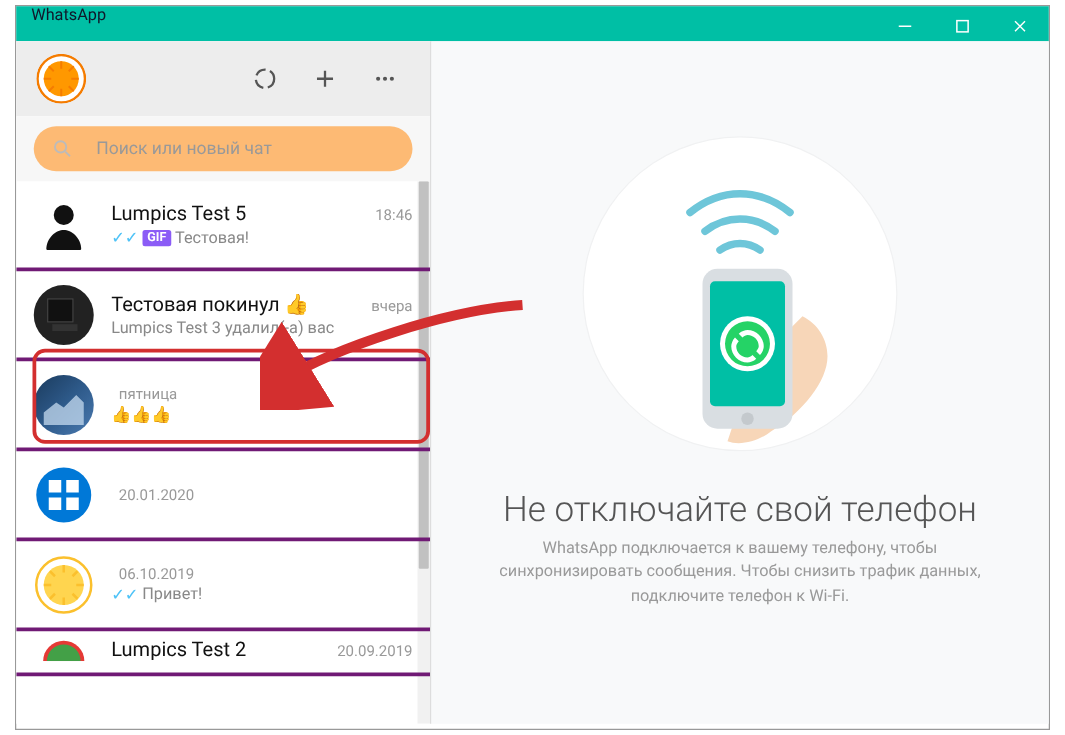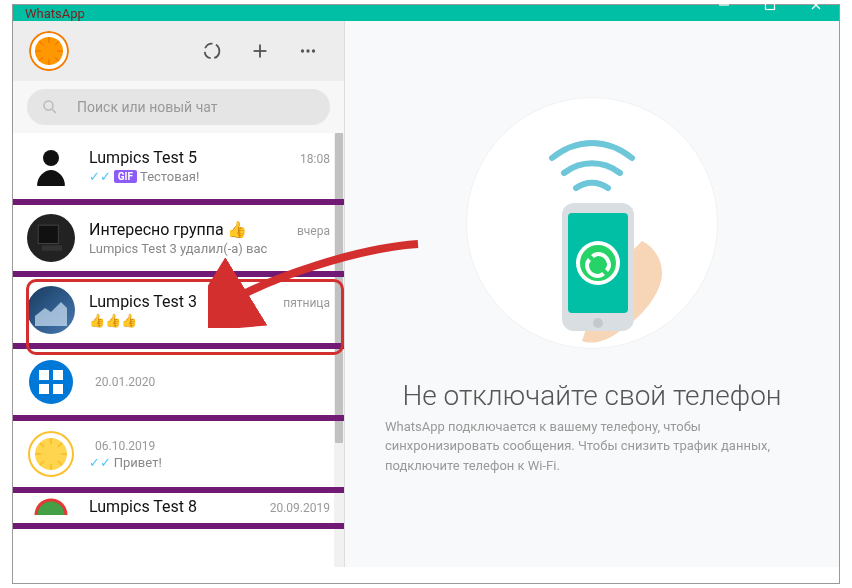--- a/index.html
+++ b/index.html
@@ -1,52 +1,52 @@
 <!DOCTYPE html>
 <html><head>
 <meta charset="utf-8">
 <style>
 * { margin:0; padding:0; box-sizing:border-box; font-family:-apple-system,BlinkMacSystemFont,"Segoe UI",Roboto,Helvetica,Arial,sans-serif; }
 body { background:#fff; width:852px; height:588px; position:relative; overflow:hidden; }
 .outer-border { position:absolute; top:4px; left:12px; right:12px; bottom:4px; border:1px solid #999; background:#fff; }
-.titlebar { height:16px; background:#00bfa5; display:flex; align-items:flex-end; padding-left:12px; color:#7f1d1d; font-size:13px; }
+.titlebar { height:28px; background:#00bfa5; display:flex; align-items:flex-start; padding-left:12px; color:#0f172a; font-size:13px; }
 .titlebar-buttons { margin-left:auto; display:flex; }
 .tbtn { width:46px; height:32px; display:flex; align-items:center; justify-content:center; color:#fff; }
 .tbtn svg { width:12px; height:12px; }
 .app-body { display:flex; height:calc(100% - 32px); }
 .sidebar { width:332px; border-right:1px solid #ddd; display:flex; flex-direction:column; background:#fff; position:relative; }
 .sb-header { height:60px; background:#ededed; display:flex; align-items:center; padding:0 16px; gap:8px; }
 .avatar-self { width:40px; height:40px; border-radius:50%; overflow:hidden; display:flex; align-items:center; justify-content:center; }
 .sb-header-spacer { flex:1; }
 .hicon { width:24px; height:24px; color:#555; display:flex; align-items:center; justify-content:center; margin:0 8px; }
 .hicon svg { width:22px; height:22px; }
 .search-wrap { padding:8px 14px; background:#f7f7f7; }
-.search { background:#e5e5e5; border-radius:18px; height:36px; display:flex; align-items:center; padding:0 14px; }
+.search { background:#fdba74; border-radius:18px; height:36px; display:flex; align-items:center; padding:0 14px; }
 .search svg { width:18px; height:18px; color:#bbb; margin-right:18px; }
 .search input { border:none; outline:none; flex:1; font-size:14px; color:#555; background:transparent; }
 .search input::placeholder { color:#999; }
 .chat-list { flex:1; overflow:hidden; position:relative; }
 .scrollbar-fake { position:absolute; right:0; top:0; bottom:0; width:10px; background:#f1f1f1; }
 .scrollbar-thumb { position:absolute; right:1px; top:0; width:8px; height:310px; background:#c1c1c1; border-radius:1px; }
-.chat-item { display:flex; align-items:center; padding:10px 14px; border-bottom:6px solid #701a75; height:72px; cursor:pointer; position:relative; }
+.chat-item { display:flex; align-items:center; padding:10px 14px; border-bottom:3px solid #701a75; height:72px; cursor:pointer; position:relative; }
 .chat-avatar { width:48px; height:48px; border-radius:50%; flex-shrink:0; margin-right:14px; display:flex; align-items:center; justify-content:center; overflow:hidden; }
 .chat-main { flex:1; min-width:0; }
 .chat-top { display:flex; justify-content:space-between; align-items:baseline; }
 .chat-name { font-size:16px; color:#111; white-space:nowrap; overflow:hidden; text-overflow:ellipsis; }
 .chat-time { font-size:12px; color:#999; margin-left:6px; }
 .chat-preview { font-size:13px; color:#888; white-space:nowrap; overflow:hidden; text-overflow:ellipsis; display:flex; align-items:center; gap:3px; margin-top:2px; }
 .checks { color:#4fc3f7; font-size:13px; }
 .gif-badge { background:#8b5cf6; color:#fff; font-size:10px; font-weight:700; padding:1px 4px; border-radius:2px; }
 .highlight-box { position:absolute; border:3px solid #d32f2f; border-radius:10px; pointer-events:none; z-index:10; }
 .arrow { position:absolute; z-index:11; pointer-events:none; }
 .main-pane { flex:1; background:#f8f9fa; display:flex; flex-direction:column; align-items:center; justify-content:center; padding:20px 40px; }
 .illus { width:260px; height:260px; position:relative; display:flex; align-items:center; justify-content:center; margin-top:-20px; }
 .circle-bg { position:absolute; width:250px; height:250px; border-radius:50%; background:#fff; box-shadow:0 0 0 1px rgba(0,0,0,0.03); }
 .main-title { font-size:28px; color:#555; font-weight:300; text-align:center; margin-top:24px; line-height:1.35; }
-.main-sub { font-size:13px; color:#999; margin-top:2px; line-height:1.5; max-width:420px; }
+.main-sub { font-size:13px; color:#999; text-align:center; margin-top:2px; line-height:1.5; max-width:420px; }
 </style>
 </head>
 <body>
 
 <div class="outer-border">
   <div class="titlebar">
     <span>WhatsApp</span>
     <div class="titlebar-buttons">
       <div class="tbtn">
           <svg viewBox="0 0 12 12">
@@ -125,57 +125,56 @@
         <div class="chat-item">
           <div class="chat-avatar" style="background:#fff">
               <svg viewBox="0 0 48 48" width="48" height="48">
                 <circle cx="24" cy="16" r="8" fill="#111"></circle>
                 <path d="M10 44c0-10 8-16 14-16s14 6 14 16" fill="#111"></path>
               </svg>
             </div>
           <div class="chat-main">
             <div class="chat-top">
                 <span class="chat-name">Lumpics Test 5</span>
-                <span class="chat-time">18:08</span>
+                <span class="chat-time">18:46</span>
               </div>
             <div class="chat-preview">
                 <span class="checks">✓✓</span>
                 <span class="gif-badge">GIF</span>
                 <span>Тестовая!</span>
               </div>
           </div>
         </div>
 
         <div class="chat-item">
           <div class="chat-avatar" style="background:#222">
               <svg viewBox="0 0 48 48" width="44" height="44">
                 <rect x="10" y="10" width="22" height="20" fill="#111" stroke="#444"></rect>
                 <rect x="14" y="32" width="22" height="6" fill="#333"></rect>
               </svg>
             </div>
           <div class="chat-main">
             <div class="chat-top">
-                <span class="chat-name">Интересно группа 👍</span>
+                <span class="chat-name">Тестовая покинул 👍</span>
                 <span class="chat-time">вчера</span>
               </div>
             <div class="chat-preview">
                 <span>Lumpics Test 3 удалил(-а) вас</span>
               </div>
           </div>
         </div>
 
         <div class="chat-item">
           <div class="chat-avatar" style="background:linear-gradient(135deg,#1a3a5c,#2e5a8a,#4a7ab0)">
               <svg viewBox="0 0 48 48" width="48" height="48">
                 <path d="M8 30l10-8 6 4 10-10 6 6v18H8z" fill="#cfe3f5" opacity="0.7"></path>
               </svg>
             </div>
           <div class="chat-main">
             <div class="chat-top">
-                <span class="chat-name">Lumpics Test 3</span>
                 <span class="chat-time">пятница</span>
               </div>
             <div class="chat-preview">
                 <span>👍👍👍</span>
               </div>
           </div>
         </div>
 
         <div class="chat-item">
           <div class="chat-avatar" style="background:#fff">
@@ -224,21 +223,21 @@
 
         <div class="chat-item" style="height:36px;overflow:hidden;padding-top:6px">
           <div class="chat-avatar" style="width:48px;height:18px;border-radius:24px 24px 0 0;background:#fff;align-items:flex-start">
               <svg viewBox="0 0 48 24" width="48" height="18">
                 <path d="M2 24a22 22 0 0144 0" fill="#e53935"></path>
                 <path d="M6 24a18 18 0 0136 0" fill="#43a047"></path>
               </svg>
             </div>
           <div class="chat-main">
             <div class="chat-top">
-                <span class="chat-name">Lumpics Test 8</span>
+                <span class="chat-name">Lumpics Test 2</span>
                 <span class="chat-time">20.09.2019</span>
               </div>
           </div>
         </div>
 
       </div>
     </div>
 
     <div class="main-pane">
       <div class="illus">

